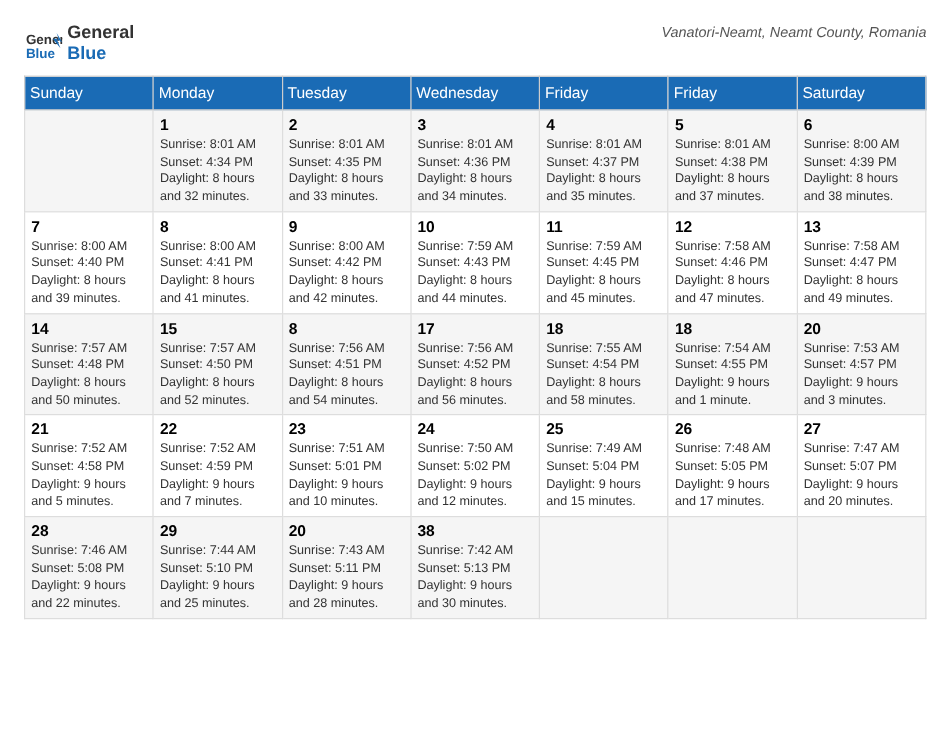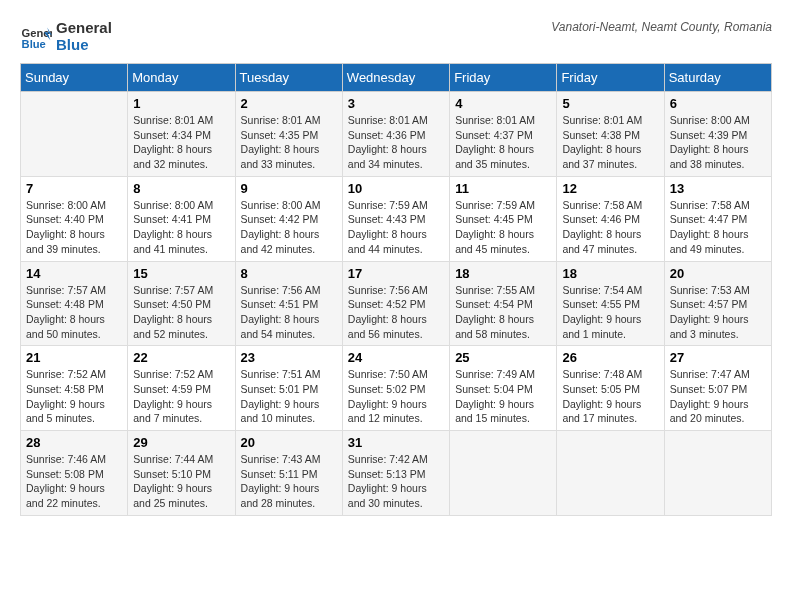--- a/index.html
+++ b/index.html
@@ -240,21 +240,21 @@
         </td>
         <td>
           <span class="day-number">29</span>
           <div class="day-info">Sunrise: 7:44 AM<br>Sunset: 5:10 PM<br>Daylight: 9 hours and 25 minutes.</div>
         </td>
         <td>
           <span class="day-number">20</span>
           <div class="day-info">Sunrise: 7:43 AM<br>Sunset: 5:11 PM<br>Daylight: 9 hours and 28 minutes.</div>
         </td>
         <td>
-          <span class="day-number">31</span>
+          <span class="day-number">38</span>
           <div class="day-info">Sunrise: 7:42 AM<br>Sunset: 5:13 PM<br>Daylight: 9 hours and 30 minutes.</div>
         </td>
         <td class="empty-cell"></td>
         <td class="empty-cell"></td>
         <td class="empty-cell"></td>
       </tr>
     </tbody>
 </table>
 
 </body></html>

